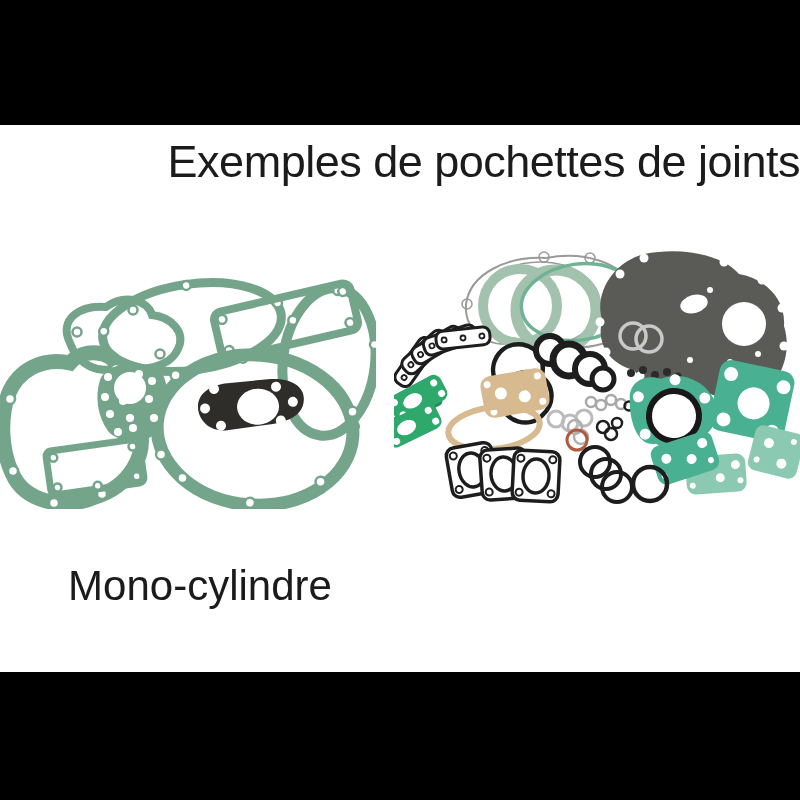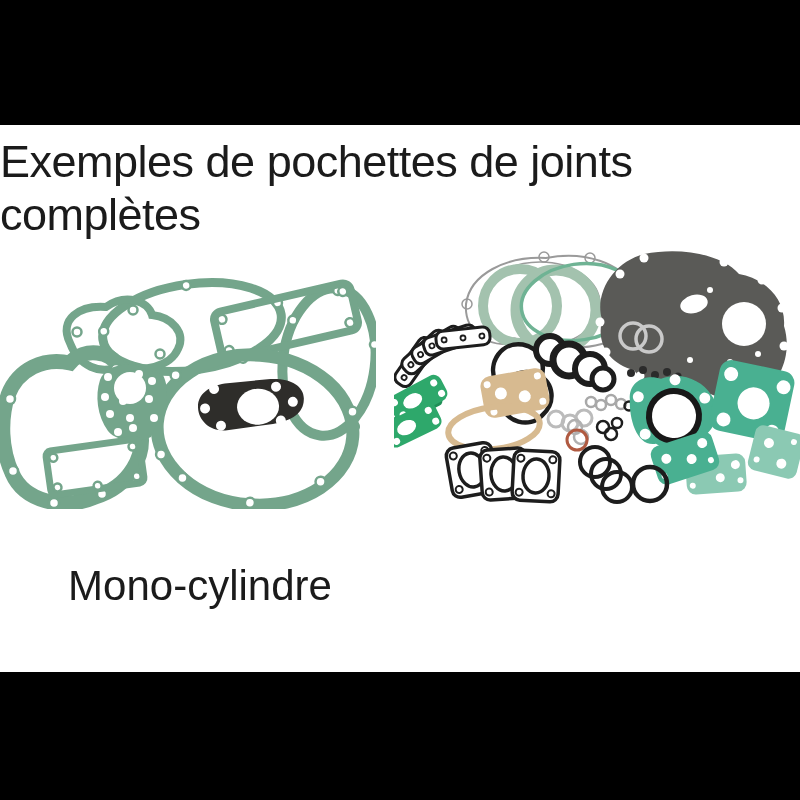--- a/index.html
+++ b/index.html
@@ -2,21 +2,21 @@
 <html style="--letterbox: #000000; --paper: #ffffff; --text-ink: #1b1b1b; --ink: #1d1d1d; --teal: #74A58B; --gasket-dark: #2E2D2A; --sage: #A3C2AE; --outline-gray: #9A9A9A; --crankcase-gray: #5A5A57; --bright-green: #2EA86B; --bright-green-dark: #1F8F57; --tan: #D7BA90; --light-ring: #C9C9C9; --teal-bright: #49B091; --teal-soft: #8BC9B3; --red-ring: #B05A41; --silver: #A8A8A8;"><head>
 <meta charset="utf-8">
 <style>
   html,body{margin:0;padding:0;}
   body{width:800px;height:800px;background:#000;font-family:"Liberation Sans",sans-serif;overflow:hidden;}
   .stage{position:relative;width:800px;height:800px;}
   .letterbox{position:absolute;left:0;width:800px;background:var(--letterbox,#000);}
   .letterbox.top{top:0;height:125px;}
   .letterbox.bottom{top:672px;height:128px;}
   .content{position:absolute;left:0;top:125px;width:800px;height:547px;background:var(--paper,#fff);}
-  .title{position:absolute;top:10px;left:0;width:800px;text-align:left;
+  .title{position:absolute;top:10px;left:0;width:800px;text-align:right;
          font-size:45px;line-height:53px;color:var(--text-ink,#1b1b1b);letter-spacing:-0.5px;}
   .labels{position:absolute;top:437px;left:0;width:800px;display:flex;gap:36px;}
   .label{width:50%;text-align:center;font-size:42px;line-height:48px;color:var(--text-ink,#1b1b1b);}
   svg.fig{position:absolute;}
   svg.fig-mono{left:0;top:152px;width:376px;height:232px;}
   svg.fig-multi{left:394px;top:121px;width:406px;height:262px;}
   .band-teal{stroke:var(--teal);fill:none;}
   .hole{fill:#fff;stroke:var(--teal);stroke-width:2.5;}
   .hw{fill:#fff;stroke:none;}
   .ring-ink{stroke:var(--ink);fill:none;}
@@ -25,21 +25,20 @@
 </head>
 <body>
 
 <div class="stage">
   <div class="letterbox top"></div>
 
   <div class="content">
 
     <div class="title">
       <div>Exemples de pochettes de joints</div>
-      <div>complètes</div>
     </div>
 
     <svg class="fig fig-mono" viewBox="0 0 376 232">
       <g transform="rotate(-8 192 50)">
         <ellipse cx="192" cy="50" rx="90" ry="43" class="band-teal" stroke-width="9"></ellipse>
         <circle class="hole" cx="192" cy="8" r="4.5"></circle>
           <circle class="hole" cx="104" cy="42" r="4.5"></circle>
         <circle class="hole" cx="280" cy="38" r="4.5"></circle>
           <circle class="hole" cx="238" cy="88" r="4.5"></circle>
         <circle class="hole" cx="132" cy="86" r="4.5"></circle>

